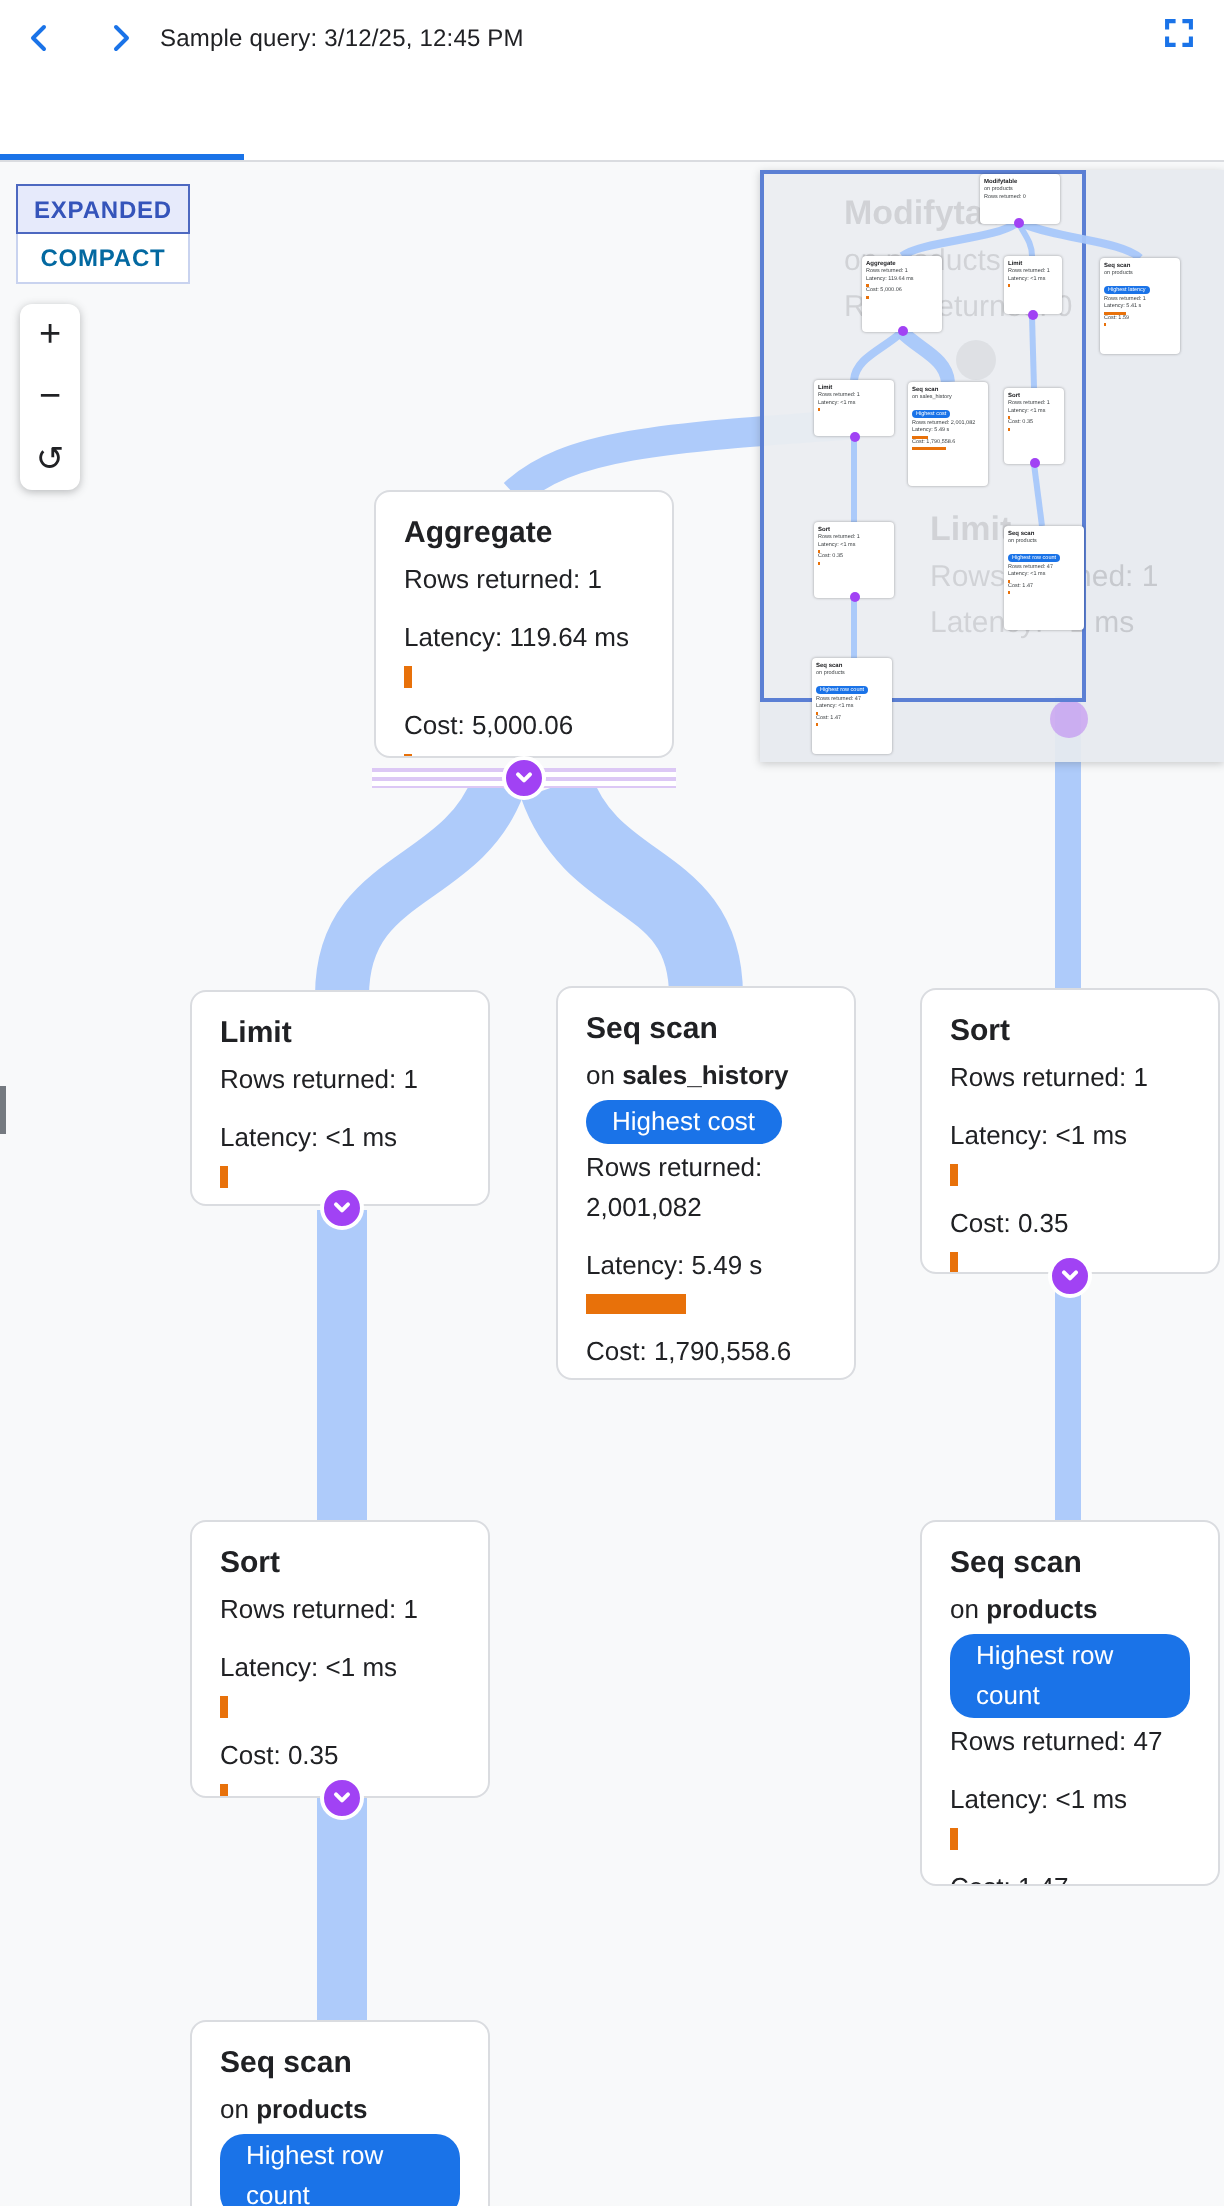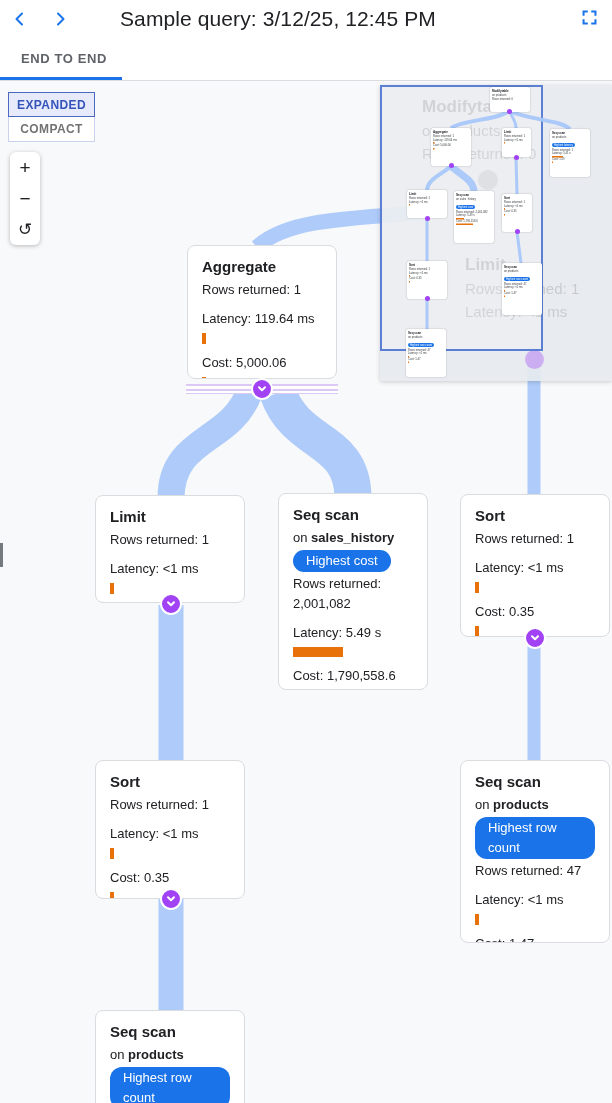--- a/index.html
+++ b/index.html
@@ -3,21 +3,21 @@
 <meta charset="utf-8">
 <style>
   * { margin:0; padding:0; box-sizing:border-box; }
   html,body { width:612px; height:1103px; overflow:hidden; background:#fff;
     font-family:"Liberation Sans","DejaVu Sans",sans-serif; color:#202124; }
 
   
   .header { height:37px; background:#fff; display:flex; align-items:center; position:relative; }
   .nav-btn { width:40px; height:30px; display:flex; align-items:center; justify-content:center; cursor:pointer; }
   .nav-btn svg { display:block; }
-  .page-title { font-size:21px; color:#202124; margin-left:40px; letter-spacing:.1px; }
+  .page-title { font-size:12px; color:#202124; letter-spacing:.1px; }
   .fullscreen-btn { position:absolute; right:10px; top:6px; width:26px; height:26px;
     display:flex; align-items:center; justify-content:center; cursor:pointer; }
 
   
   .tabbar { height:44px; background:#fff; border-bottom:1px solid #dadce0; display:flex; position:relative; }
   .tab { height:100%; display:flex; align-items:center; justify-content:center;
     font-size:13px; font-weight:700; letter-spacing:.6px; cursor:pointer; }
   .tab-active { width:122px; color:#1a73e8; }
   .tab-inactive { width:128px; color:#5f6368; }
   .tab-underline { position:absolute; left:0; bottom:0; width:122px; height:3px; background:#1a73e8; }
@@ -45,21 +45,21 @@
     background:repeating-linear-gradient(180deg,#dcc8f5 0px,#dcc8f5 2px,#ffffff 2px,#ffffff 4.5px); }
   .expander { position:absolute; width:22px; height:22px; border-radius:50%; background:#a142f4;
     border:2px solid #fff; z-index:4; cursor:pointer; display:flex; align-items:center; justify-content:center; }
   .expander svg { display:block; }
 
   
   .view-toggle { position:absolute; left:8px; top:11px; z-index:6; width:87px; }
   .vt-btn { width:87px; height:25px; font-size:12px; font-weight:700; letter-spacing:.4px;
     display:flex; align-items:center; justify-content:center; cursor:pointer;text-align:right; }
   .vt-expanded { background:#e6eafb; border:1px solid #4d68c0; color:#3554ba; }
-  .vt-compact { background:#fff; border:1px solid #c9d3ef; border-top:none; color:#737373; }
+  .vt-compact { background:#fff; border:1px solid #c9d3ef; border-top:none; color:#0369a1; }
   .zoom-panel { position:absolute; left:10px; top:71px; width:30px; z-index:6; background:#fff;
     border-radius:6px; box-shadow:0 1px 4px rgba(60,64,67,.35); }
   .zoom-btn { width:30px; height:31px; display:flex; align-items:center; justify-content:center;
     font-size:19px; color:#202124; cursor:pointer; }
   .zoom-btn.reset { font-size:17px; }
 
   
   .minimap { position:absolute; left:380px; top:4px; width:232px; height:296px;
     background:rgba(230,233,239,.93); z-index:5; box-shadow:0 1px 4px rgba(60,64,67,.25); }
   .ghost { position:absolute; opacity:.16; color:#202124; z-index:1; }
@@ -103,21 +103,20 @@
   <div class="fullscreen-btn">
     <span>
       <svg width="17" height="17" viewBox="0 0 20 20">
           <path d="M3 8 V3 H8 M12 3 H17 V8 M17 12 V17 H12 M8 17 H3 V12" fill="none" stroke="#1a73e8" stroke-width="2.4"></path>
         </svg>
     </span>
   </div>
 </div>
 
 <div class="tabbar">
-  <div class="tab tab-inactive">END TO END</div>
   <div class="tab-underline"></div>
 </div>
 
 <div class="canvas">
 
   <svg class="edges" width="612" height="1022">
     <path d="M 430 131 C 330 138, 284 141, 257 166" fill="none" stroke="#aecbfa" stroke-width="15"></path>
     <path d="M 249 312 C 230 362, 171 356, 171 417" fill="none" stroke="#aecbfa" stroke-width="27"></path>
     <path d="M 278 312 C 297 366, 353 356, 353 417" fill="none" stroke="#aecbfa" stroke-width="37"></path>
     <path d="M 171 524 L 171 682" fill="none" stroke="#aecbfa" stroke-width="25"></path>

